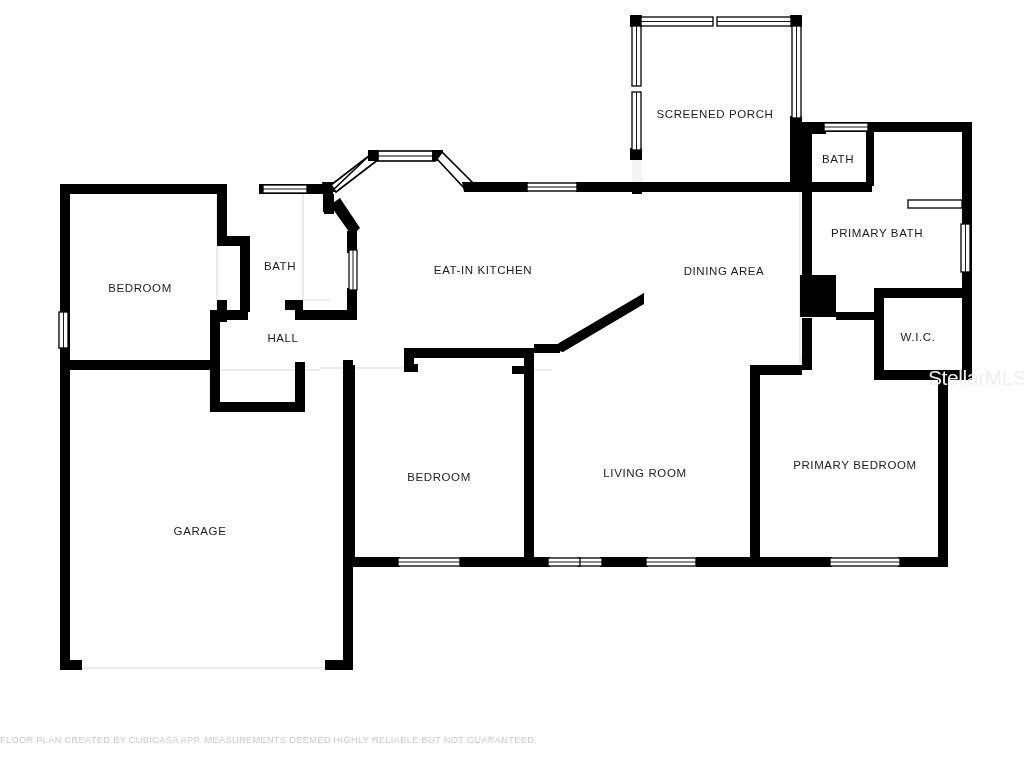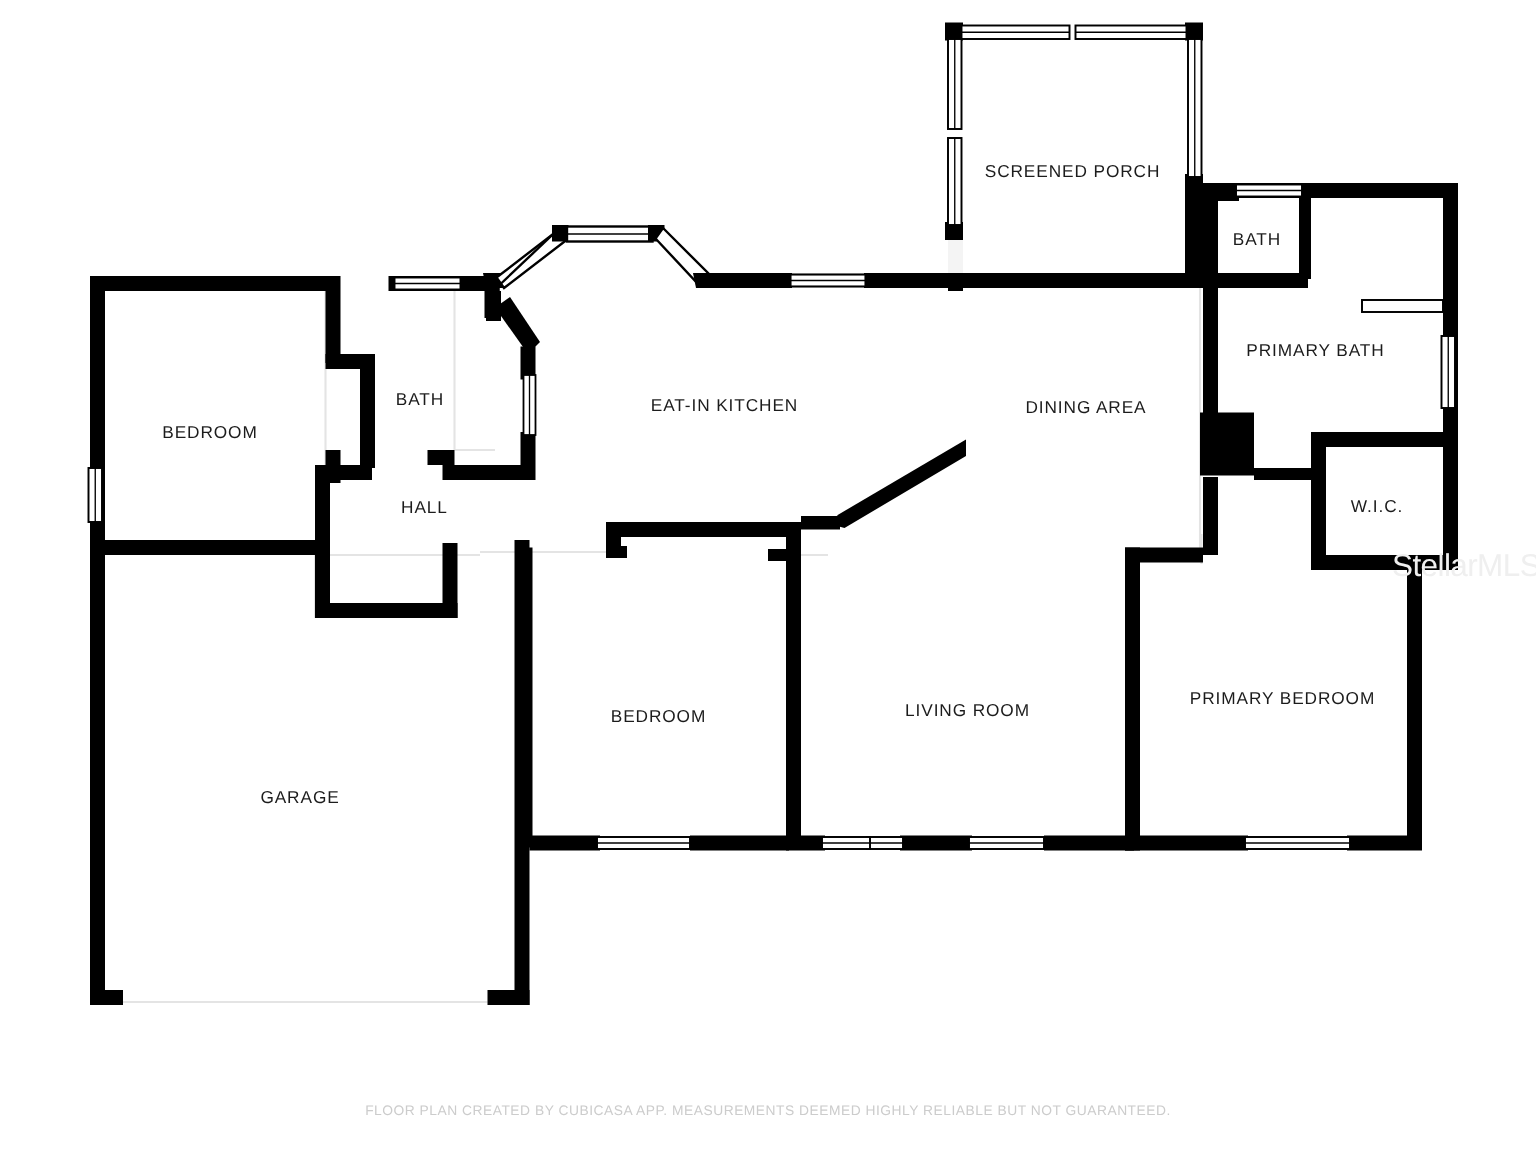--- a/index.html
+++ b/index.html
@@ -35,21 +35,21 @@
     fill: #1c1c1c;
     text-anchor: middle;
     dominant-baseline: middle;
     font-weight: 400;
   }
   .footer-note {
     position: absolute;
     left: 0;
     top: 735px;
     width: 1024px;
-    text-align: center;
+    text-align: left;
     font-family: "Liberation Sans", sans-serif;
     font-size: 9.2px;
     letter-spacing: 0.35px;
     color: #cccccc;
     white-space: nowrap;
   }
   .watermark {
     position: absolute;
     left: 928px;
     top: 366px;

